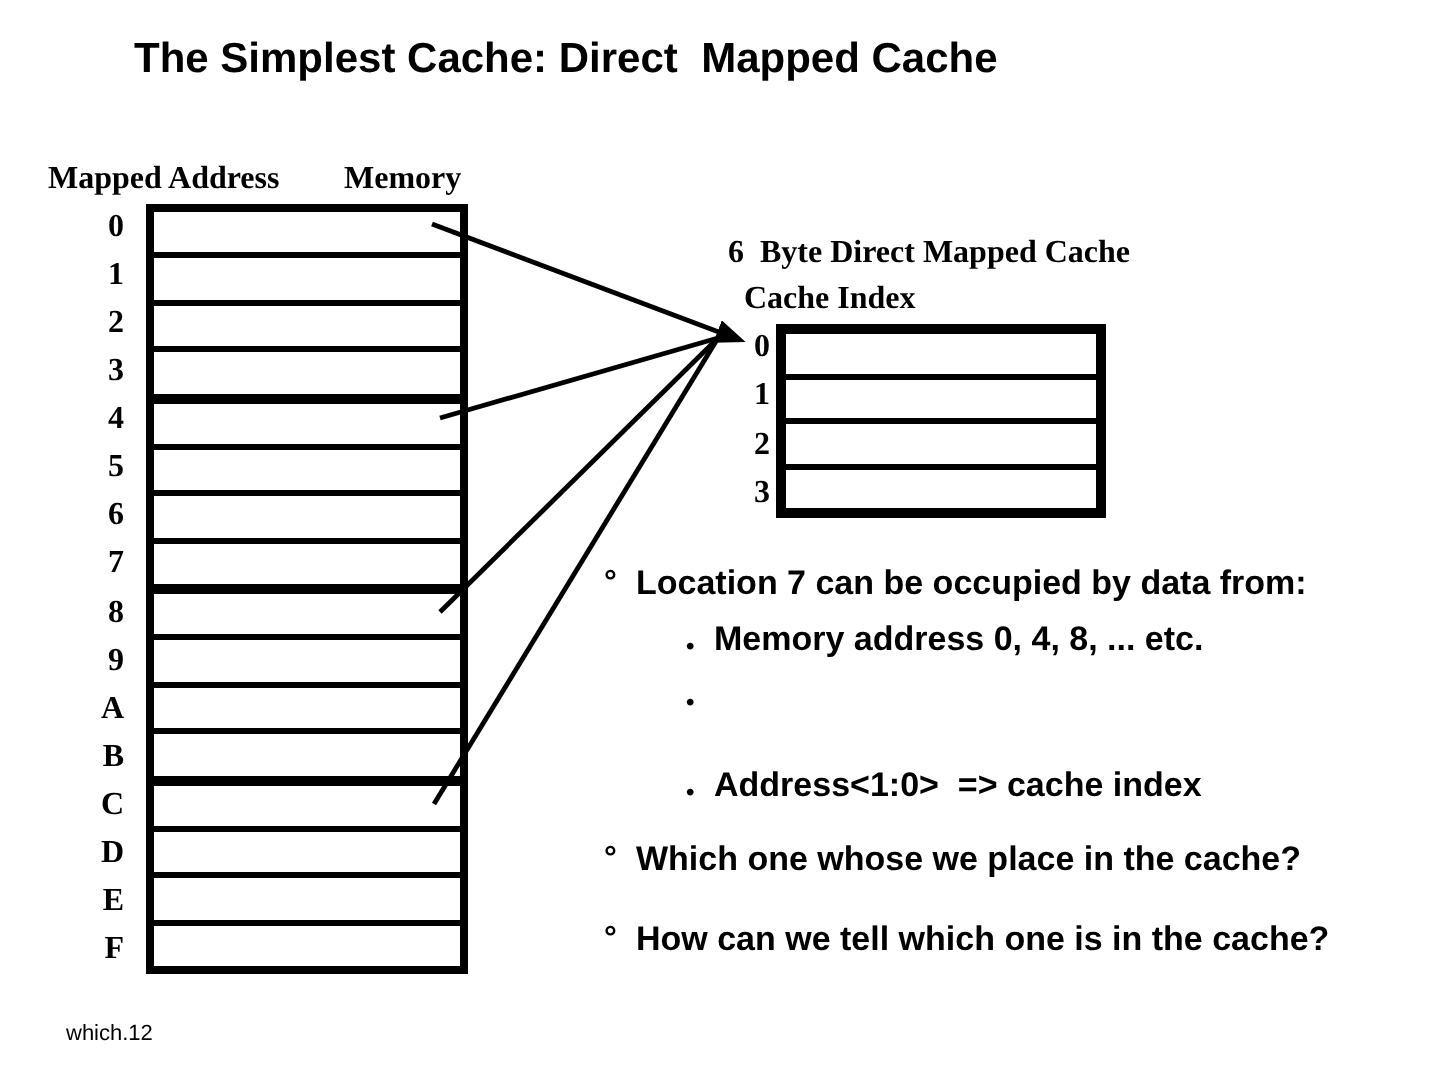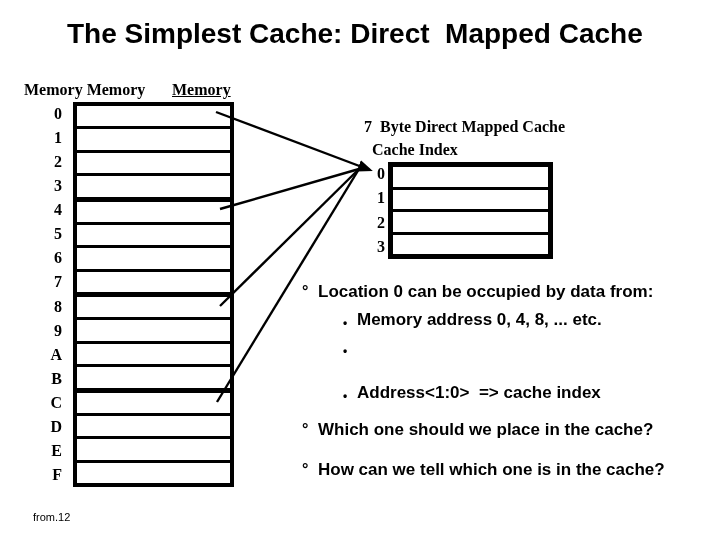--- a/index.html
+++ b/index.html
@@ -5,29 +5,29 @@
   :root { --ink:#000000; --paper:#ffffff; }
   html,body { margin:0; padding:0; background:#fff; }
   .slide {
     position:relative; width:720px; height:540px;
     background:var(--paper,#fff); color:var(--ink,#000);
     font-family:"Liberation Sans", sans-serif;
     border-radius:14px; overflow:hidden;
   }
   .title {
     position:absolute; left:67px; top:18px;
-    font-size:28px; font-weight:bold; white-space:pre;
+    font-size:21px; font-weight:bold; white-space:pre;
   }
   .serif-label {
     position:absolute;
     font-family:"Liberation Serif","DejaVu Serif",serif;
     font-weight:bold; font-size:16px; line-height:1.15; white-space:pre;
   }
   #memory-address-label { left:24px;  top:81px; }
-  #memory-header        { left:172px; top:81px;text-decoration:underline; }
+  #memory-header        { left:172px; top:81px; }
   #cache-title          { left:364px; top:118px; }
   #cache-index-label    { left:372px; top:141px; }
 
   .labels-col {
     position:absolute; display:flex; flex-direction:column;
     font-family:"Liberation Serif","DejaVu Serif",serif;
     font-weight:bold; font-size:16px;
   }
   #memory-labels { left:28px;  top:102px; width:34px; height:385px; }
   #cache-labels  { left:352px; top:162px; width:33px; height:97px;  }
@@ -64,21 +64,21 @@
 
   .footer { position:absolute; left:33px; top:511px; font-size:11px; }
 </style>
 </head>
 <body>
 
 <div class="slide">
 
   <div class="title">The Simplest Cache: Direct  Mapped Cache</div>
 
-  <div class="serif-label" id="memory-address-label">Memory Memory</div>
+  <div class="serif-label" id="memory-address-label">Mapped Address</div>
   <div class="serif-label" id="memory-header">Memory</div>
 
   <div class="labels-col" id="memory-labels">
       <div class="rlabel">0</div>
       <div class="rlabel">1</div>
       <div class="rlabel">2</div>
       <div class="rlabel">3</div>
       <div class="rlabel">4</div>
       <div class="rlabel">5</div>
       <div class="rlabel">6</div>
@@ -104,21 +104,21 @@
       <div class="row"></div>
       <div class="row"></div>
       <div class="row"></div>
       <div class="row thick"></div>
       <div class="row"></div>
       <div class="row"></div>
       <div class="row"></div>
       <div class="row"></div>
     </div>
 
-  <div class="serif-label" id="cache-title">7  Byte Direct Mapped Cache</div>
+  <div class="serif-label" id="cache-title">6  Byte Direct Mapped Cache</div>
   <div class="serif-label" id="cache-index-label">Cache Index</div>
 
   <div class="labels-col" id="cache-labels">
       <div class="rlabel">0</div>
       <div class="rlabel">1</div>
       <div class="rlabel">2</div>
       <div class="rlabel">3</div>
     </div>
   <div class="table" id="cache-table">
       <div class="row"></div>
@@ -134,44 +134,44 @@
       </marker>
     </defs>
     <line x1="216" y1="112" x2="370" y2="170" marker-end="url(#ah)"></line>
     <line x1="220" y1="209" x2="359" y2="169"></line>
     <line x1="220" y1="306" x2="359" y2="169"></line>
     <line x1="217" y1="402" x2="359" y2="169"></line>
   </svg>
 
   <div class="bullet main" id="bullet-1">
     <span class="marker">°</span>
-    <div>Location 0 can be occupied by data from:</div>
+    <div>Location 7 can be occupied by data from:</div>
   </div>
 
   <div class="bullet sub" id="sub-1">
     <span class="marker">•</span>
     <div>Memory address 0, 4, 8, ... etc.</div>
   </div>
 
   <div class="bullet sub" id="sub-2">
     <span class="marker">•</span>
     <div>
     </div>
   </div>
 
   <div class="bullet sub" id="sub-3">
     <span class="marker">•</span>
     <div>Address&lt;1:0&gt;  =&gt; cache index</div>
   </div>
 
   <div class="bullet main" id="bullet-2">
     <span class="marker">°</span>
-    <div>Which one should we place in the cache?</div>
+    <div>Which one whose we place in the cache?</div>
   </div>
 
   <div class="bullet main" id="bullet-3">
     <span class="marker">°</span>
     <div>How can we tell which one is in the cache?</div>
   </div>
 
-  <div class="footer">from.12</div>
+  <div class="footer">which.12</div>
 
 </div>
 
 </body></html>

